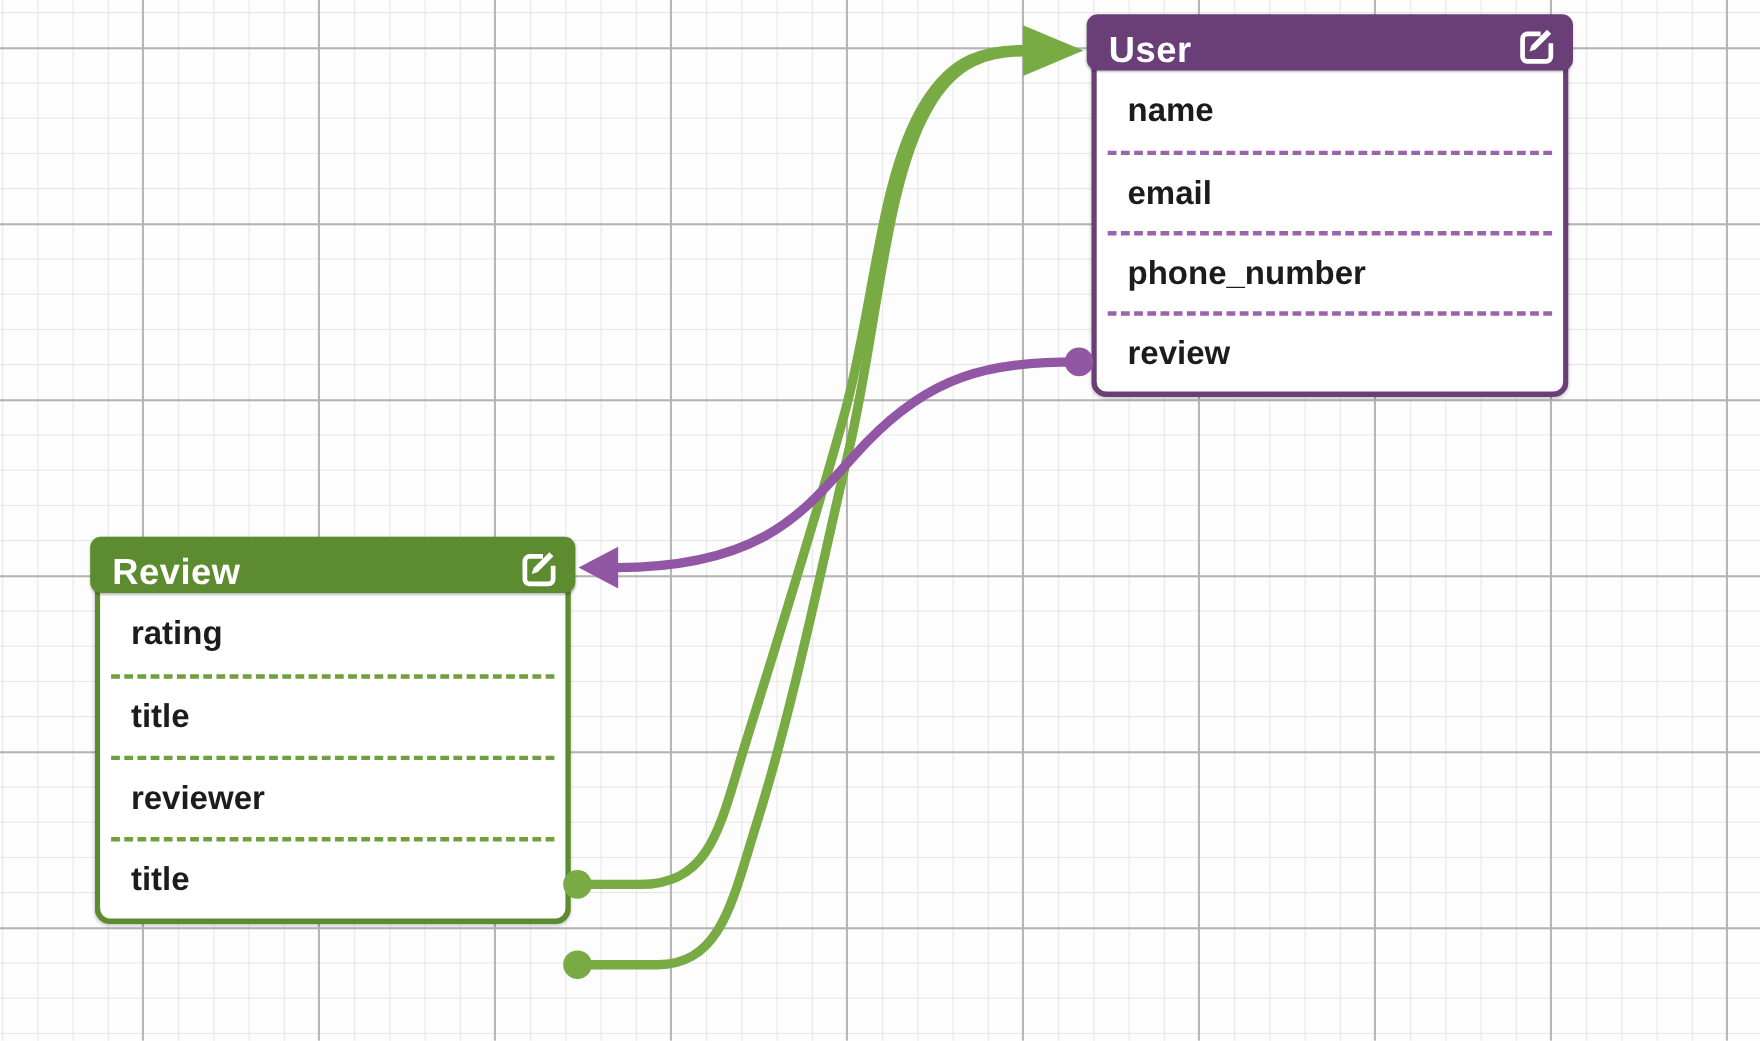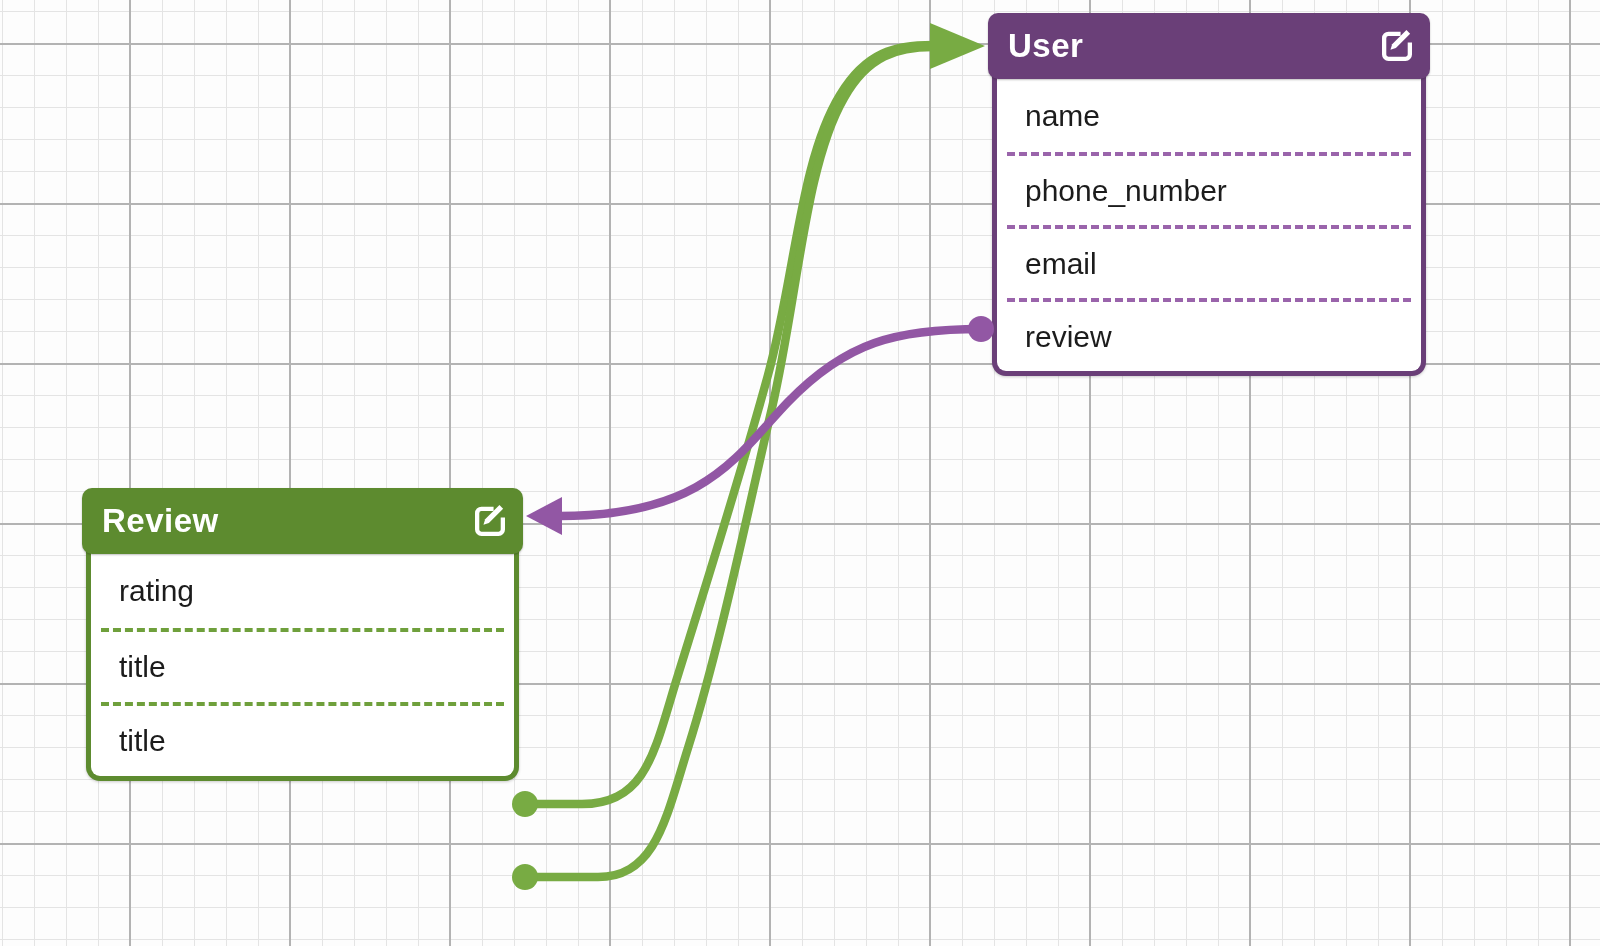--- a/index.html
+++ b/index.html
@@ -14,22 +14,22 @@
     background-image:
       linear-gradient(to right, var(--grid_major) 2px, transparent 2px),
       linear-gradient(to bottom, var(--grid_major) 2px, transparent 2px),
       linear-gradient(to right, var(--grid_minor) 1px, transparent 1px),
       linear-gradient(to bottom, var(--grid_minor) 1px, transparent 1px);
     background-size:160px 160px,160px 160px,32px 32px,32px 32px;
     background-position:129px 0,0 43px,2px 0,0 11px;
   }
   .entity{position:absolute;z-index:2;}
   .entity-header{
-    height:66px;border-radius:10px;position:relative;z-index:2;
-    display:flex;align-items:center;justify-content:space-between;
+    height:51px;border-radius:10px;position:relative;z-index:2;
+    display:flex;align-items:flex-end;justify-content:space-between;
     padding:0 12px 0 20px;box-sizing:border-box;
     box-shadow:0 1px 2px rgba(0,0,0,.25);
   }
   .header--purple{background:var(--purple_dark);}
   .header--green{background:var(--green_dark);}
   .entity-title{
     color:var(--header_text);font-size:33px;font-weight:700;letter-spacing:.5px;
   }
   .edit-btn{
     width:42px;height:42px;display:flex;align-items:center;justify-content:center;
@@ -42,21 +42,21 @@
   }
   .body--purple{border-color:var(--purple_dark);}
   .body--green{border-color:var(--green_dark);}
   .row{
     height:73px;display:flex;align-items:center;
     margin:0 10px;padding-left:18px;box-sizing:border-box;
   }
   .entity--review .row{height:74px;}
   .body--purple .row + .row{border-top:4px dashed var(--purple_dash);}
   .body--green .row + .row{border-top:4px dashed var(--green_dash);}
-  .field-label{font-size:30px;font-weight:400;color:var(--field_text);}
+  .field-label{font-size:30px;font-weight:700;color:var(--field_text);}
   svg.edges{position:absolute;inset:0;z-index:3;pointer-events:none;}
   svg.edges *{pointer-events:auto;}
 </style>
 </head>
 <body>
 
 <div class="canvas"></div>
 
 <div class="entity entity--review" style="left:82px;top:488px;width:441px;">
   <div class="entity-header header--green">
@@ -69,44 +69,47 @@
     </span>
   </div>
   <div class="entity-body body--green">
     <div class="row">
         <span class="field-label">rating</span>
       </div>
     <div class="row">
         <span class="field-label">title</span>
       </div>
     <div class="row">
+        <span class="field-label">reviewer</span>
+      </div>
+    <div class="row">
         <span class="field-label">title</span>
       </div>
   </div>
 </div>
 
 <div class="entity entity--user" style="left:988px;top:13px;width:442px;">
   <div class="entity-header header--purple">
     <span class="entity-title">User</span>
     <span class="edit-btn">
       <svg width="40" height="40" viewBox="0 0 28 28">
         <path d="M16.5 5.5 H8 a3 3 0 0 0 -3 3 V20 a3 3 0 0 0 3 3 h12 a3 3 0 0 0 3 -3 V11.5" fill="none" stroke="#ffffff" stroke-width="3"></path>
         <path d="M20.6 2.8 L23.2 5.4 L13.2 15.4 L9.4 16.6 L10.6 12.8 Z" fill="#ffffff"></path>
       </svg>
     </span>
   </div>
   <div class="entity-body body--purple">
     <div class="row">
         <span class="field-label">name</span>
       </div>
     <div class="row">
-        <span class="field-label">phone_number</span>
+        <span class="field-label">email</span>
       </div>
     <div class="row">
-        <span class="field-label">email</span>
+        <span class="field-label">phone_number</span>
       </div>
     <div class="row">
         <span class="field-label">review</span>
       </div>
   </div>
 </div>
 
 <svg class="edges" width="1600" height="946" viewBox="0 0 1600 946">
 
   <path d="M 525 804 L 582 804 C 648 804 655 748 678 675 C 710 572 742 470 768 375 C 795 277 800 160 840 95 C 866 52 895 45 933 45" fill="none" stroke-width="8.5" stroke-linecap="round" stroke="#78ab43"></path>

